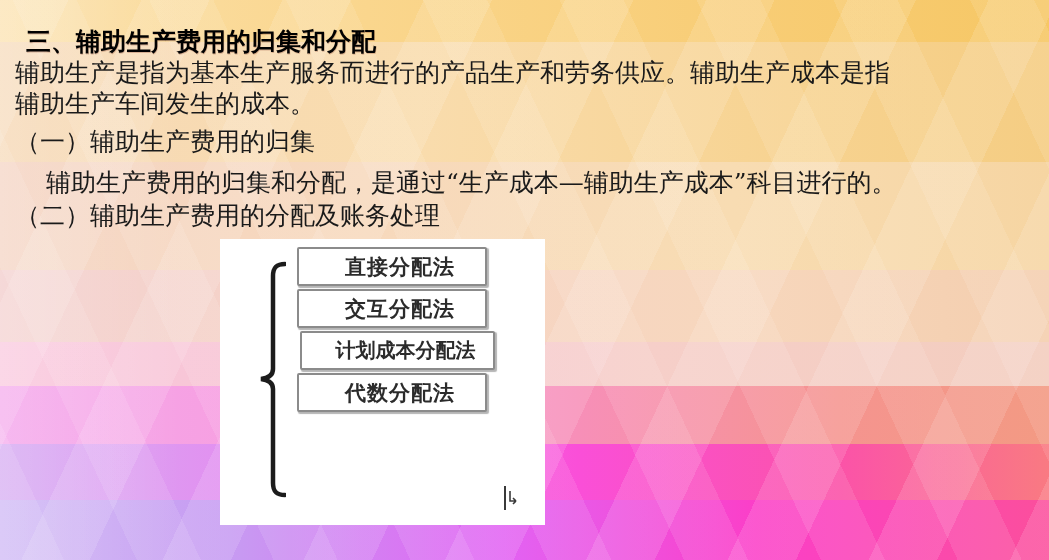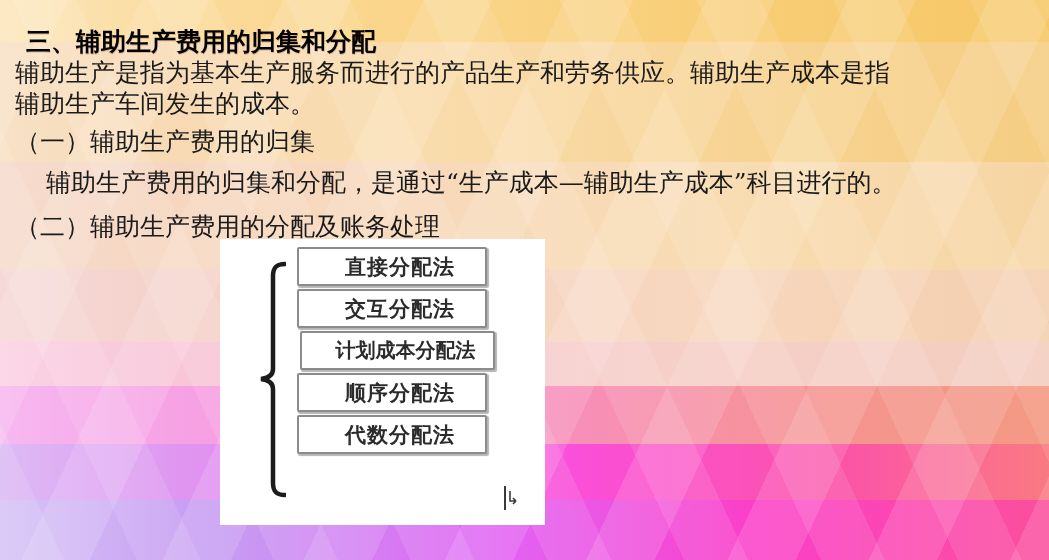--- a/index.html
+++ b/index.html
@@ -84,21 +84,21 @@
     position: absolute;
     color: #1a1a1a;
     font-size: 25px;
     line-height: 31px;
     white-space: nowrap;
   }
   .p-body1  { left: 15px;  top: 57px; font-family: Liberation Serif, serif;  }
   .p-body2  { left: 15px;  top: 88px;  }
   .p-sub1   { left: 15px;  top: 126px; }
   .p-sub1b  { left: 46px;  top: 167px; }
-  .p-sub2   { left: 15px;  top: 200px; margin-top: 11px; }
+  .p-sub2   { left: 15px;  top: 200px; }
 
   
   .diagram-panel {
     position: absolute;
     left: 220px;
     top: 239px;
     width: 325px;
     height: 286px;
     background: #ffffff;
   }
@@ -201,23 +201,20 @@
         <div class="method-box narrow">
           <span class="method-label">直接分配法</span>
         </div>
         <div class="method-box narrow">
           <span class="method-label">交互分配法</span>
         </div>
         <div class="method-box wide">
           <span class="method-label">计划成本分配法</span>
         </div>
         <div class="method-box narrow">
-          <span class="method-label">顺序分配法</span>
-        </div>
-        <div class="method-box narrow">
           <span class="method-label">代数分配法</span>
         </div>
       </div>
 
       <div class="caret-mark">
         <svg width="16" height="26" viewBox="0 0 16 26" xmlns="http://www.w3.org/2000/svg">
           <rect x="1" y="1" width="2" height="24" fill="#3a3a3a"></rect>
           <path d="M7 6 L7 16 L13 16 M13 16 L10 13 M13 16 L10 19" fill="none" stroke="#3a3a3a" stroke-width="1.6"></path>
         </svg>
       </div>

